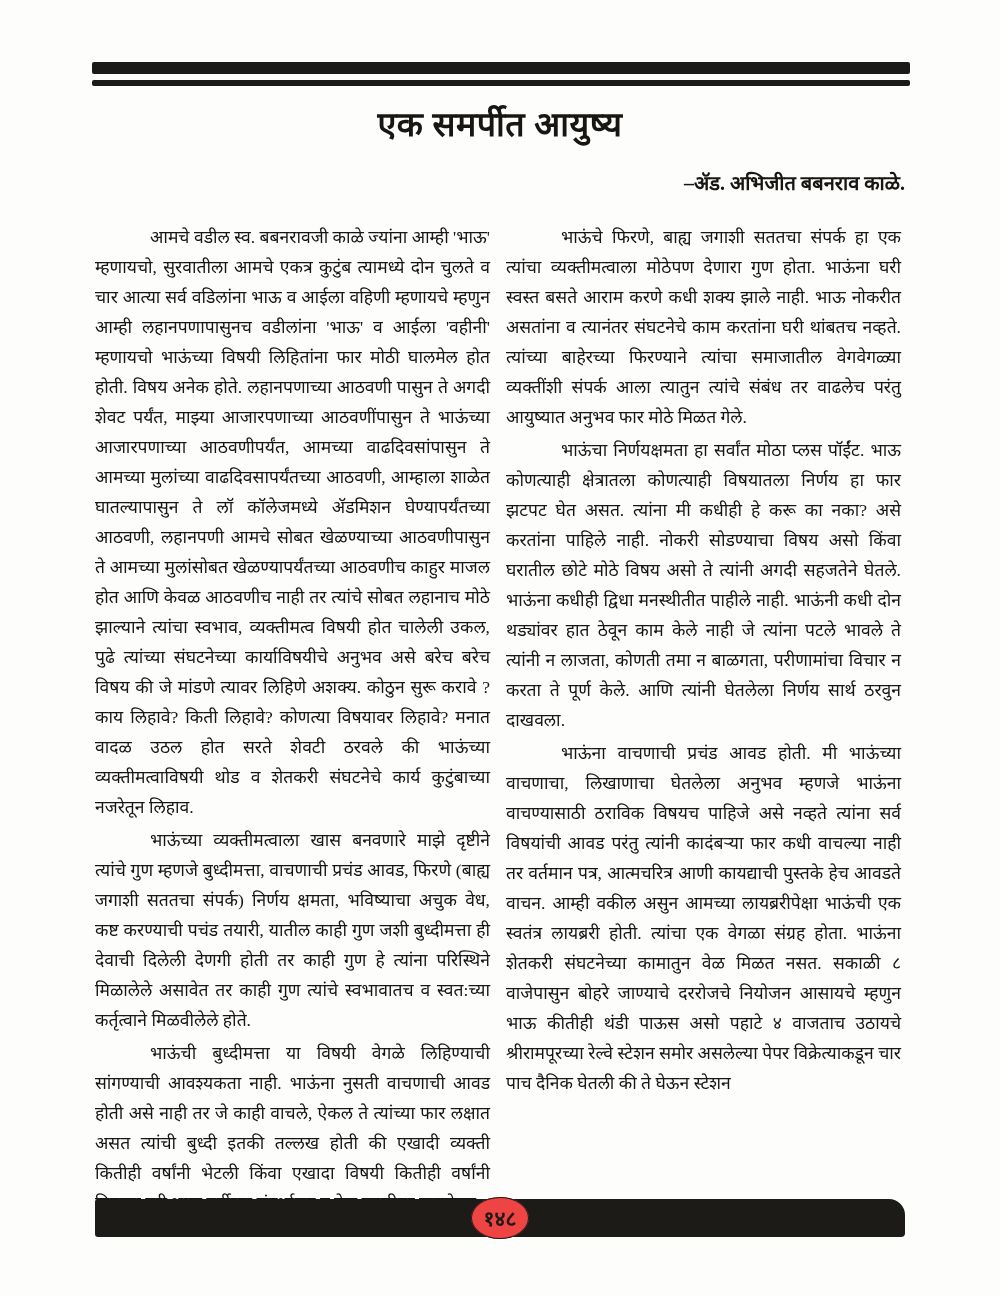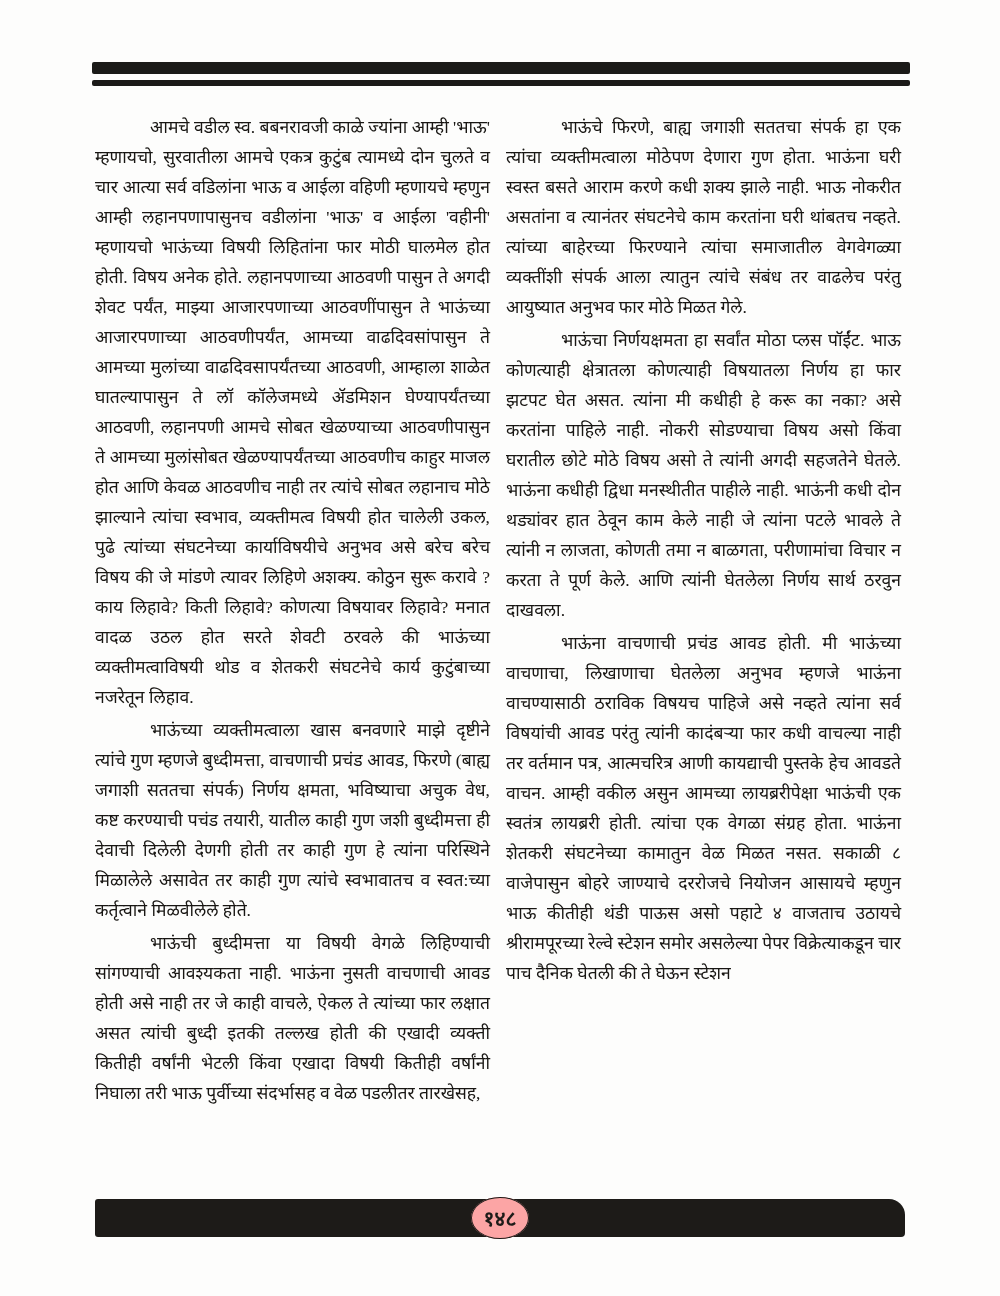--- a/index.html
+++ b/index.html
@@ -59,21 +59,21 @@
     height: 38px;
     background: #1d1b18;
     border-radius: 3px 16px 4px 3px;
     display: flex;
     align-items: center;
     justify-content: center;
   }
   .page-number-badge {
     width: 58px;
     height: 42px;
-    background: #fca5a5;
+    background: #ef4444;
     border-radius: 50%;
     display: flex;
     align-items: center;
     justify-content: center;
     box-shadow: 0 0 0 1px #1d1b18 inset;
   }
   .page-number {
     font-size: 21px;
     font-weight: 600;
     color: #1d1b18;
@@ -82,20 +82,22 @@
 </head>
 <body>
 
 <div class="page">
 
   <div class="rules">
     <div class="rule-thick"></div>
     <div class="rule-thin"></div>
   </div>
 
+  <h1 class="page-title">एक समर्पीत आयुष्य</h1>
+  <div class="author-byline">–ॲड. अभिजीत बबनराव काळे.</div>
 
   <div class="columns">
     <div class="col">
       <p>आमचे वडील स्व. बबनरावजी काळे ज्यांना आम्ही 'भाऊ' म्हणायचो, सुरवातीला आमचे एकत्र कुटुंब त्यामध्ये दोन चुलते व चार आत्या सर्व वडिलांना भाऊ व आईला वहिणी म्हणायचे म्हणुन आम्ही लहानपणापासुनच वडीलांना 'भाऊ' व आईला 'वहीनी' म्हणायचो भाऊंच्या विषयी लिहितांना फार मोठी घालमेल होत होती. विषय अनेक होते. लहानपणाच्या आठवणी पासुन ते अगदी शेवट पर्यंत, माझ्या आजारपणाच्या आठवणींपासुन ते भाऊंच्या आजारपणाच्या आठवणीपर्यंत, आमच्या वाढदिवसांपासुन ते आमच्या मुलांच्या वाढदिवसापर्यंतच्या आठवणी, आम्हाला शाळेत घातल्यापासुन ते लॉ कॉलेजमध्ये ॲडमिशन घेण्यापर्यंतच्या आठवणी, लहानपणी आमचे सोबत खेळण्याच्या आठवणीपासुन ते आमच्या मुलांसोबत खेळण्यापर्यंतच्या आठवणीच काहुर माजल होत आणि केवळ आठवणीच नाही तर त्यांचे सोबत लहानाच मोठे झाल्याने त्यांचा स्वभाव, व्यक्तीमत्व विषयी होत चालेली उकल, पुढे त्यांच्या संघटनेच्या कार्याविषयीचे अनुभव असे बरेच बरेच विषय की जे मांडणे त्यावर लिहिणे अशक्य. कोठुन सुरू करावे ? काय लिहावे? किती लिहावे? कोणत्या विषयावर लिहावे? मनात वादळ उठल होत सरते शेवटी ठरवले की भाऊंच्या व्यक्तीमत्वाविषयी थोड व शेतकरी संघटनेचे कार्य कुटुंबाच्या नजरेतून लिहाव.</p>
       <p>भाऊंच्या व्यक्तीमत्वाला खास बनवणारे माझे दृष्टीने त्यांचे गुण म्हणजे बुध्दीमत्ता, वाचणाची प्रचंड आवड, फिरणे (बाह्य जगाशी सततचा संपर्क) निर्णय क्षमता, भविष्याचा अचुक वेध, कष्ट करण्याची पचंड तयारी, यातील काही गुण जशी बुध्दीमत्ता ही देवाची दिलेली देणगी होती तर काही गुण हे त्यांना परिस्थिने मिळालेले असावेत तर काही गुण त्यांचे स्वभावातच व स्वत:च्या कर्तृत्वाने मिळवीलेले होते.</p>
       <p>भाऊंची बुध्दीमत्ता या विषयी वेगळे लिहिण्याची सांगण्याची आवश्यकता नाही. भाऊंना नुसती वाचणाची आवड होती असे नाही तर जे काही वाचले, ऐकल ते त्यांच्या फार लक्षात असत त्यांची बुध्दी इतकी तल्लख होती की एखादी व्यक्ती कितीही वर्षांनी भेटली किंवा एखादा विषयी कितीही वर्षांनी निघाला तरी भाऊ पुर्वीच्या संदर्भासह व वेळ पडलीतर तारखेसह,</p>
     </div>
     <div class="col">
       <p>भाऊंचे फिरणे, बाह्य जगाशी सततचा संपर्क हा एक त्यांचा व्यक्तीमत्वाला मोठेपण देणारा गुण होता. भाऊंना घरी स्वस्त बसते आराम करणे कधी शक्य झाले नाही. भाऊ नोकरीत असतांना व त्यानंतर संघटनेचे काम करतांना घरी थांबतच नव्हते. त्यांच्या बाहेरच्या फिरण्याने त्यांचा समाजातील वेगवेगळ्या व्यक्तींशी संपर्क आला त्यातुन त्यांचे संबंध तर वाढलेच परंतु आयुष्यात अनुभव फार मोठे मिळत गेले.</p>
       <p>भाऊंचा निर्णयक्षमता हा सर्वांत मोठा प्लस पॉईंट. भाऊ कोणत्याही क्षेत्रातला कोणत्याही विषयातला निर्णय हा फार झटपट घेत असत. त्यांना मी कधीही हे करू का नका? असे करतांना पाहिले नाही. नोकरी सोडण्याचा विषय असो किंवा घरातील छोटे मोठे विषय असो ते त्यांनी अगदी सहजतेने घेतले. भाऊंना कधीही द्विधा मनस्थीतीत पाहीले नाही. भाऊंनी कधी दोन थड्यांवर हात ठेवून काम केले नाही जे त्यांना पटले भावले ते त्यांनी न लाजता, कोणती तमा न बाळगता, परीणामांचा विचार न करता ते पूर्ण केले. आणि त्यांनी घेतलेला निर्णय सार्थ ठरवुन दाखवला.</p>

